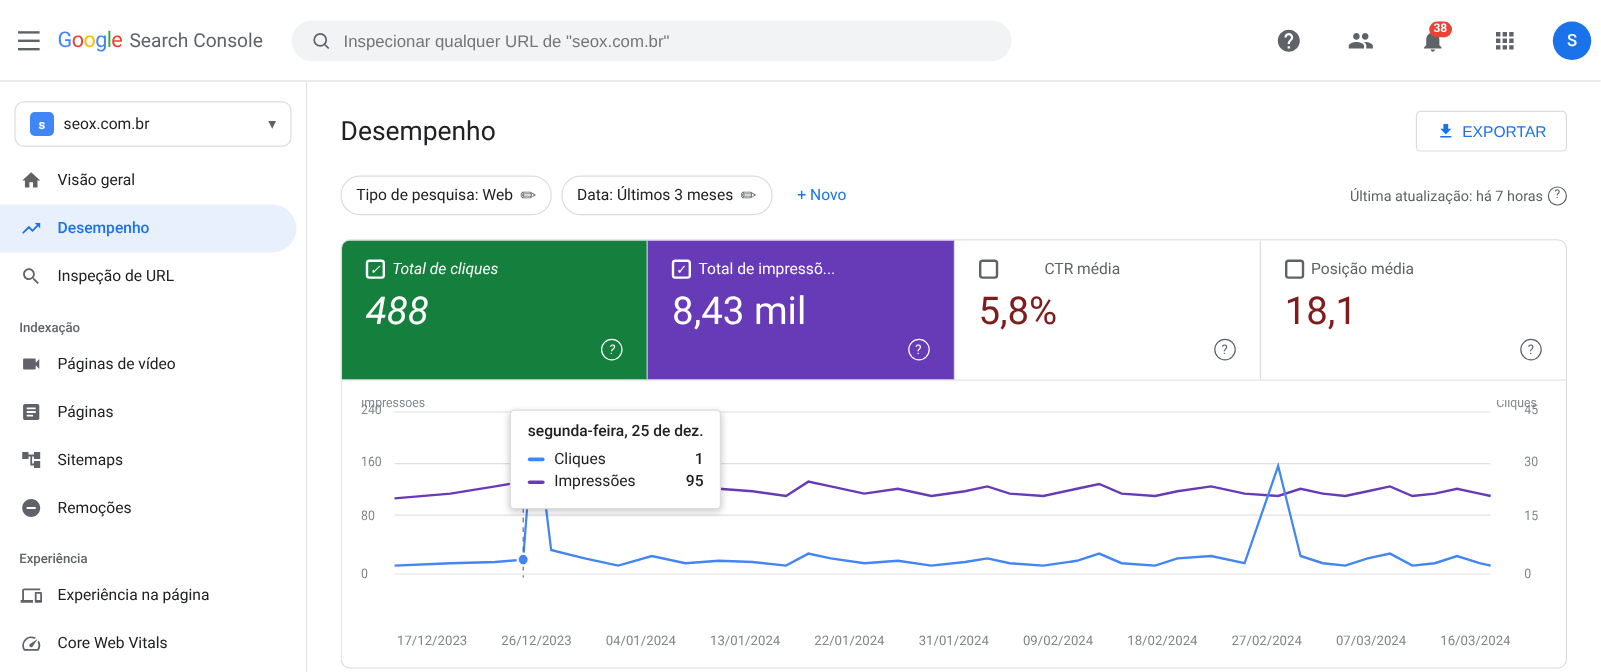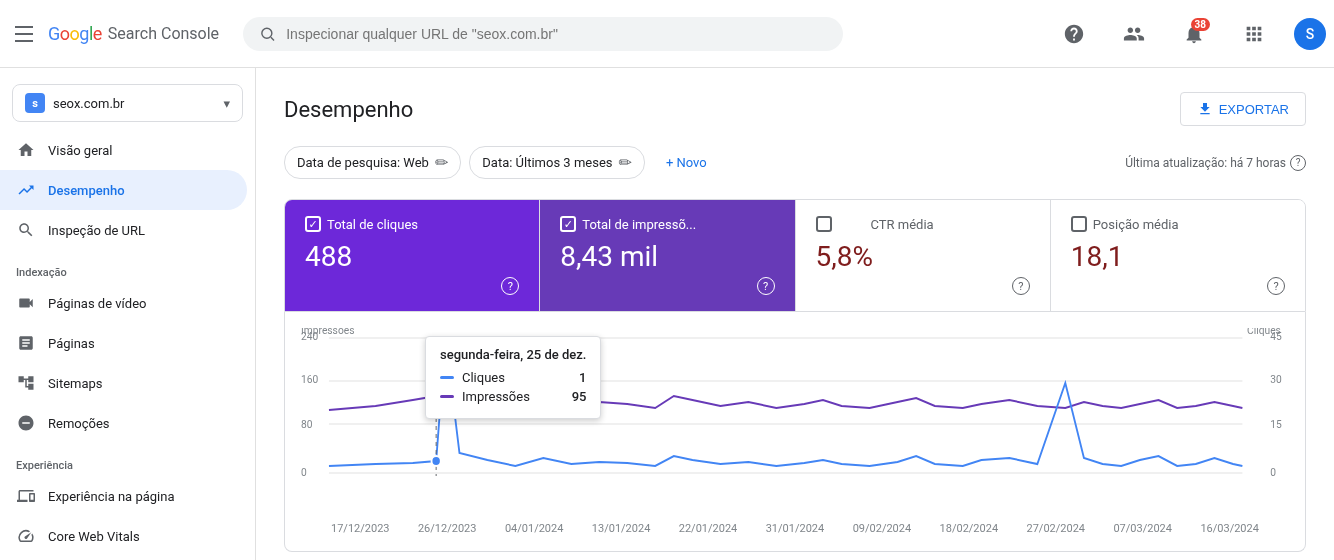--- a/index.html
+++ b/index.html
@@ -87,27 +87,27 @@
     }
     .last-update { margin-left: auto; font-size: 12px; color: #5f6368; display: flex; align-items: center; gap: 4px; }
 
     
     .metric-cards { display: flex; gap: 0; margin-bottom: 0; border: 1px solid #dadce0; border-radius: 8px 8px 0 0; overflow: hidden; }
     .metric-card {
       flex: 1; padding: 16px 20px; border-right: 1px solid #dadce0;
       min-width: 0; cursor: pointer;
     }
     .metric-card:last-child { border-right: none; }
-    .metric-card.active-blue { background: #6d28d9; color: #fff; }
+    .metric-card.active-blue { background: #15803d; color: #fff; font-style: italic; }
     .metric-card.active-purple { background: #673ab7; color: #fff; }
     .metric-card.inactive { background: #fff; }
     .metric-header { display: flex; align-items: center; gap: 6px; margin-bottom: 8px; font-size: 13px; }
     .metric-checkbox { width: 16px; height: 16px; border: 2px solid currentColor; border-radius: 3px; display: flex; align-items: center; justify-content: center; }
     .metric-checkbox.checked::after { content: '✓'; font-size: 11px; color: currentColor; }
-    .metric-value { font-size: 28px; font-weight: 400; }
+    .metric-value { font-size: 32px; font-weight: 400; }
     .metric-card.active-blue .metric-value,
     .metric-card.active-purple .metric-value { color: #fff; }
     .metric-card.inactive .metric-value { color: #7f1d1d; }
     .metric-info { display: flex; justify-content: flex-end; margin-top: 4px; }
     .info-icon { width: 18px; height: 18px; border-radius: 50%; border: 1px solid currentColor; display: flex; align-items: center; justify-content: center; font-size: 11px; cursor: pointer; }
 
     
     .chart-container {
       border: 1px solid #dadce0; border-top: none; border-radius: 0 0 8px 8px;
       padding: 16px; position: relative; background: #fff;
@@ -281,21 +281,21 @@
       <button class="export-btn">
         <svg width="16" height="16" viewBox="0 0 24 24" fill="#1a73e8">
             <path d="M19 9h-4V3H9v6H5l7 7 7-7zM5 18v2h14v-2H5z"></path>
           </svg>
         <span>EXPORTAR</span>
       </button>
     </div>
 
     <div class="filters">
       <div class="filter-chip">
-        <span>Data de pesquisa: Web</span>
+        <span>Tipo de pesquisa: Web</span>
         <span class="edit-icon">✏</span>
       </div>
       <div class="filter-chip">
         <span>Data: Últimos 3 meses</span>
         <span class="edit-icon">✏</span>
       </div>
       <div class="add-filter">
         <span>+ Novo</span>
       </div>
       <div class="last-update">

